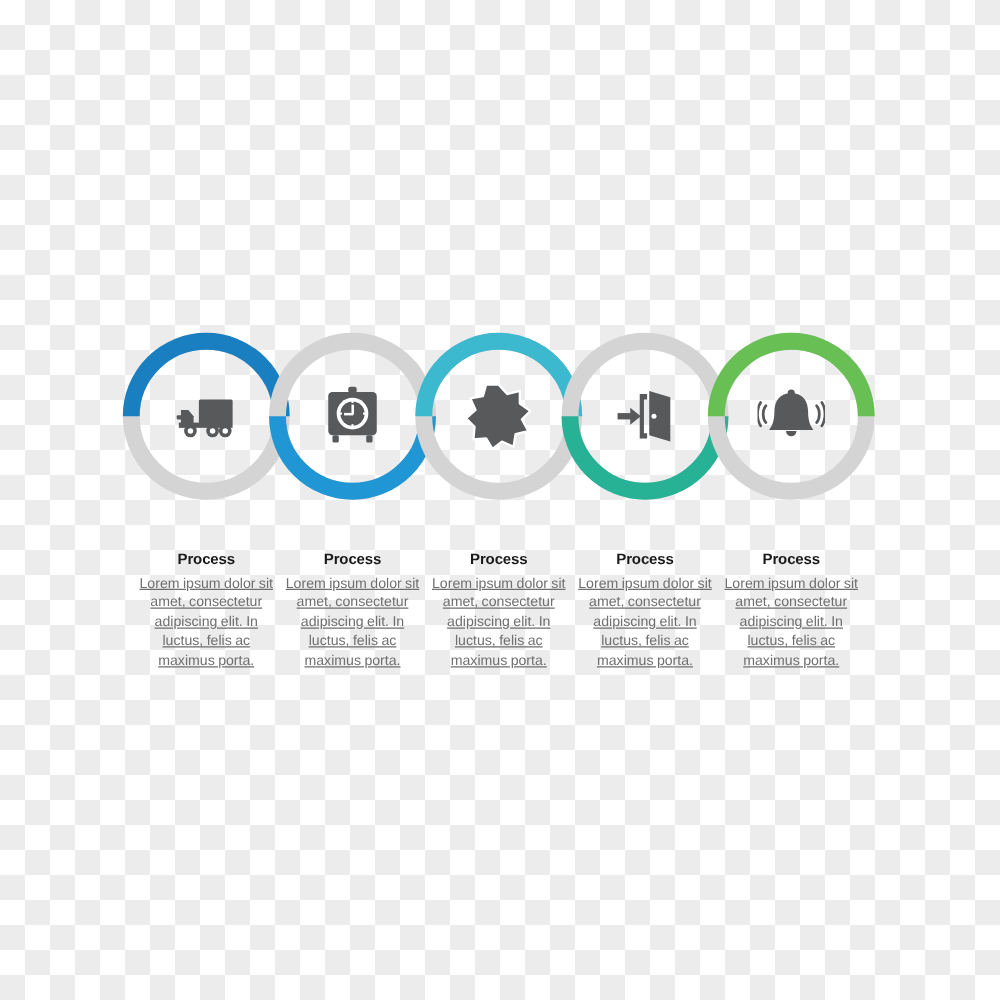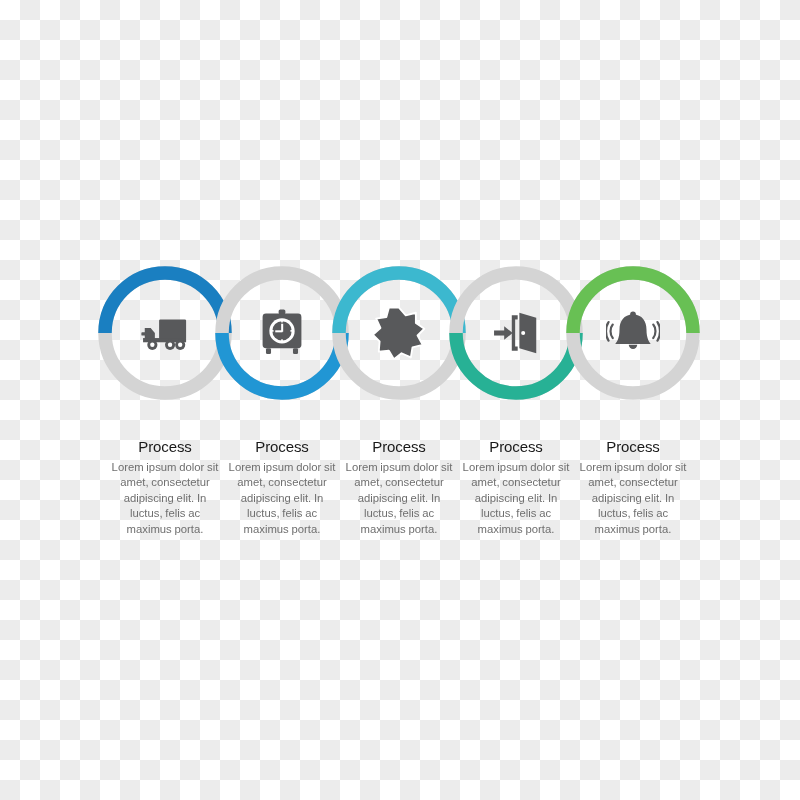--- a/index.html
+++ b/index.html
@@ -72,33 +72,34 @@
     top: 0;
     width: 800px;
     height: 800px;
   }
   .text-col {
     position: absolute;
     width: 112px;
     text-align: center;
   }
   .col-title {
-    font-size: 15px;
-    font-weight: normal;
+    font-size: 12px;
+    font-weight: bold;
     color: #1a1a1a;
     letter-spacing: -0.1px;
     margin: 0 0 4px 0;
     line-height: 18px;
   }
   .col-body {
     font-size: 11.3px;
     color: #6f6f6f;
     line-height: 15.4px;
     margin: 0;
     word-spacing: -0.4px;
+    text-decoration: underline;
   }
 </style>
 </head>
 <body>
 
 <div id="infographic">
 
   <div class="rings-layer">
 
     <div class="ring-node" style="left:98px; top:266px;">

